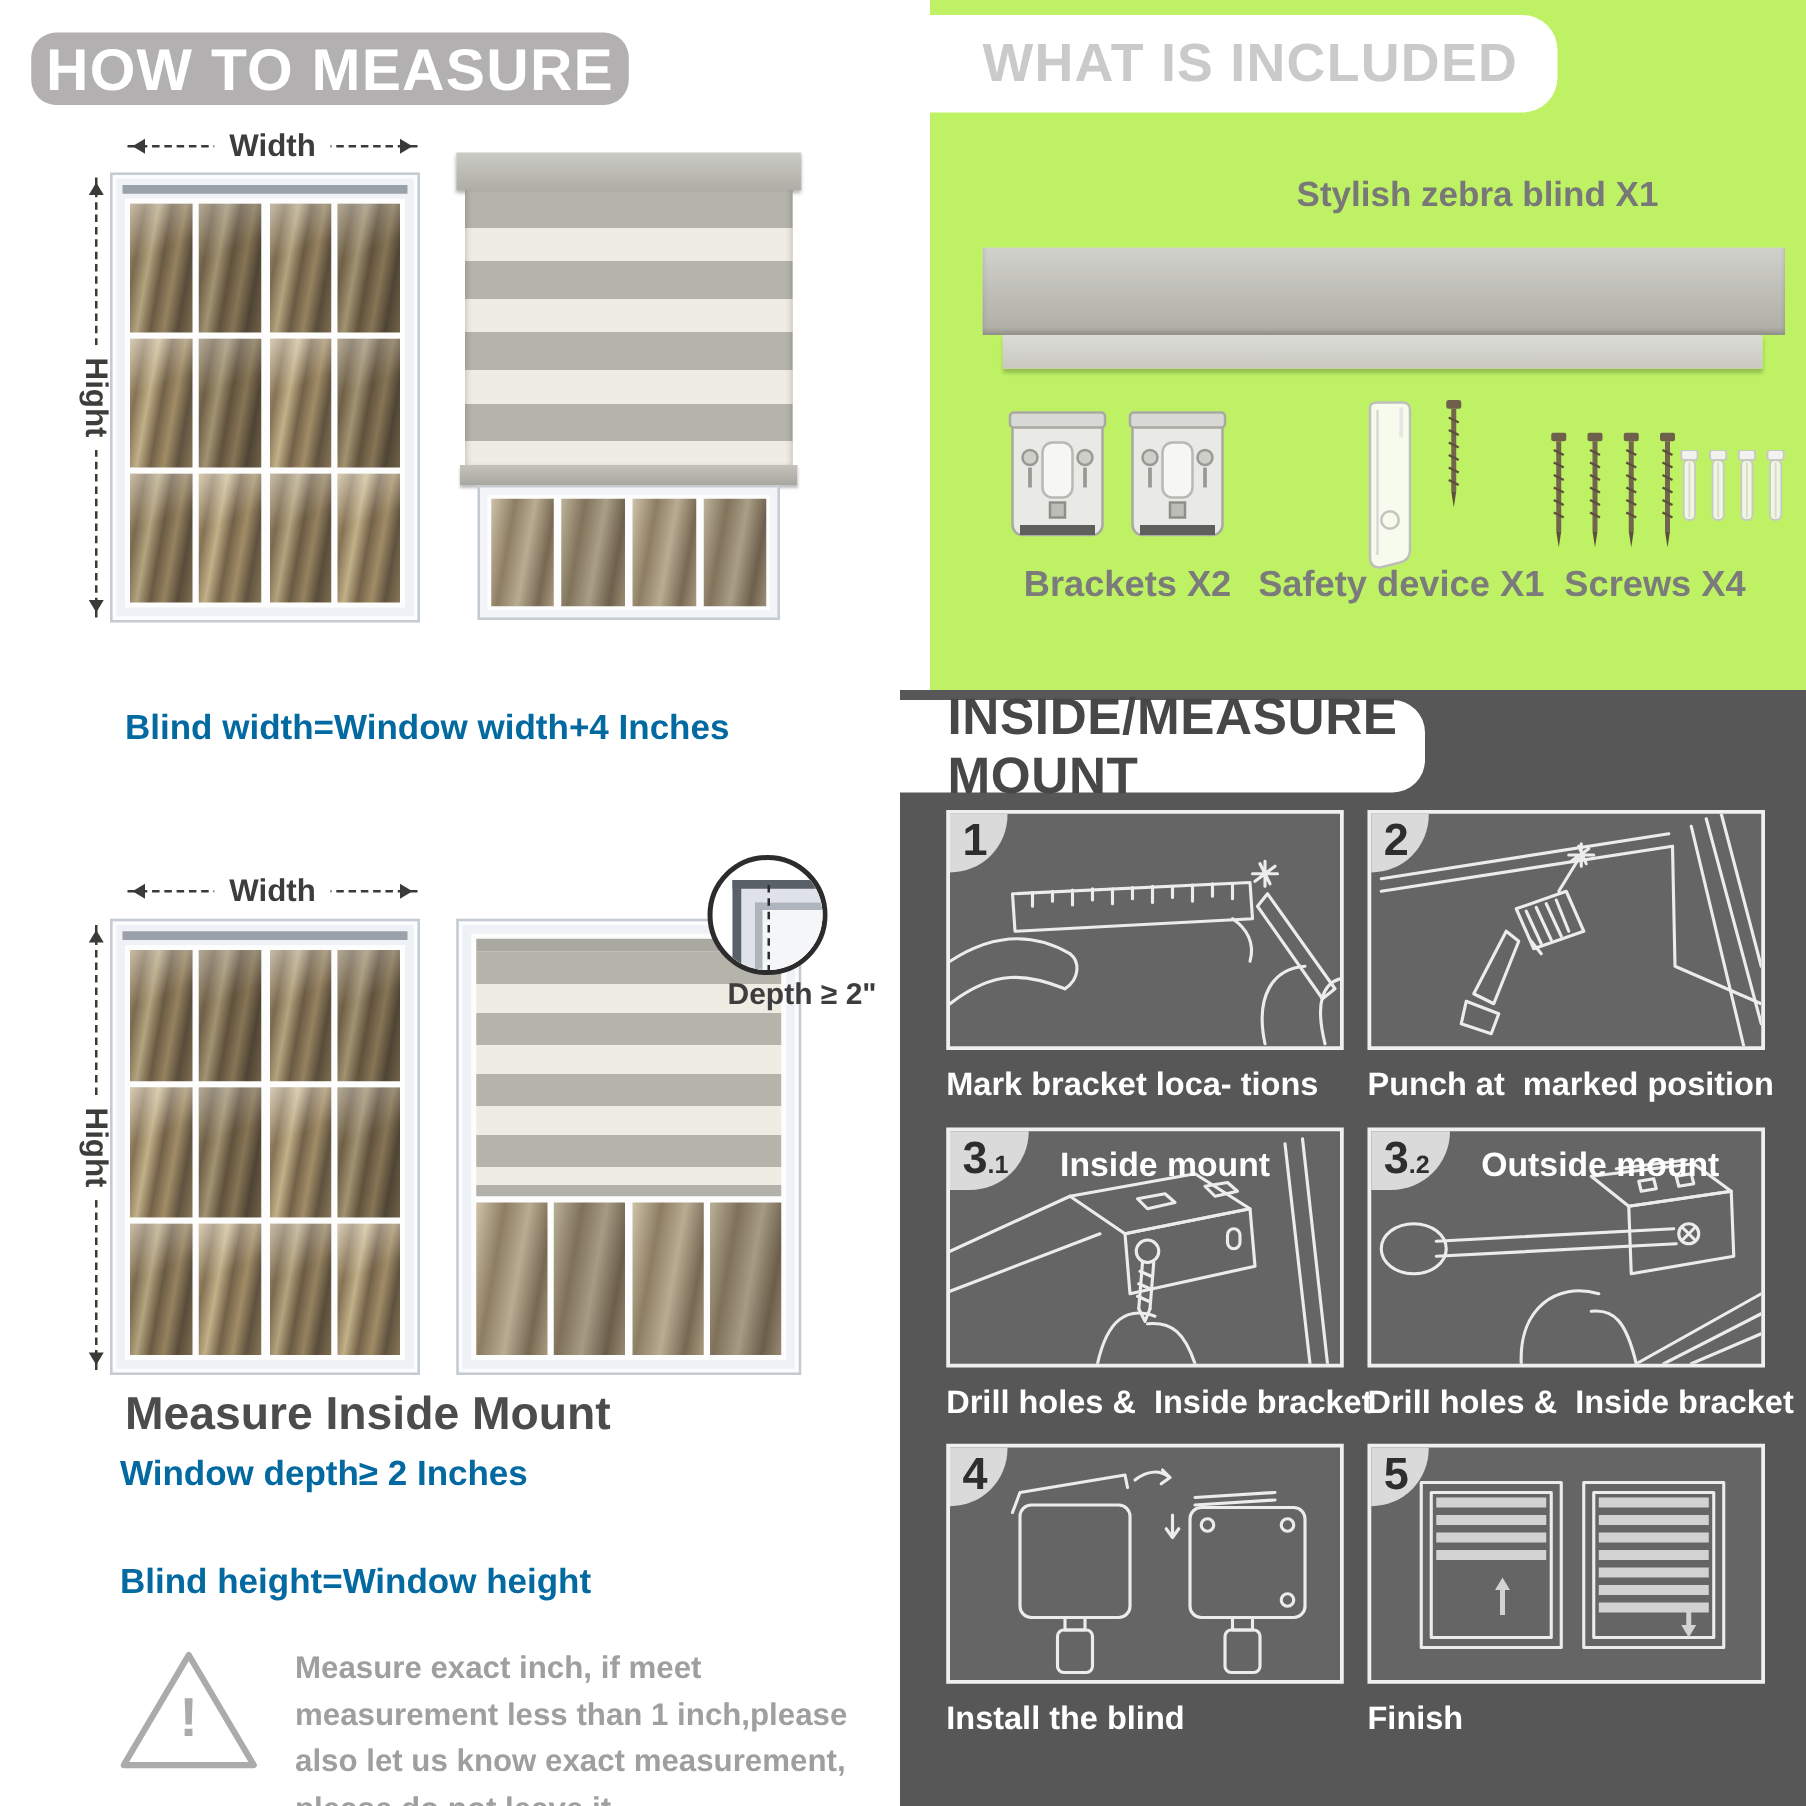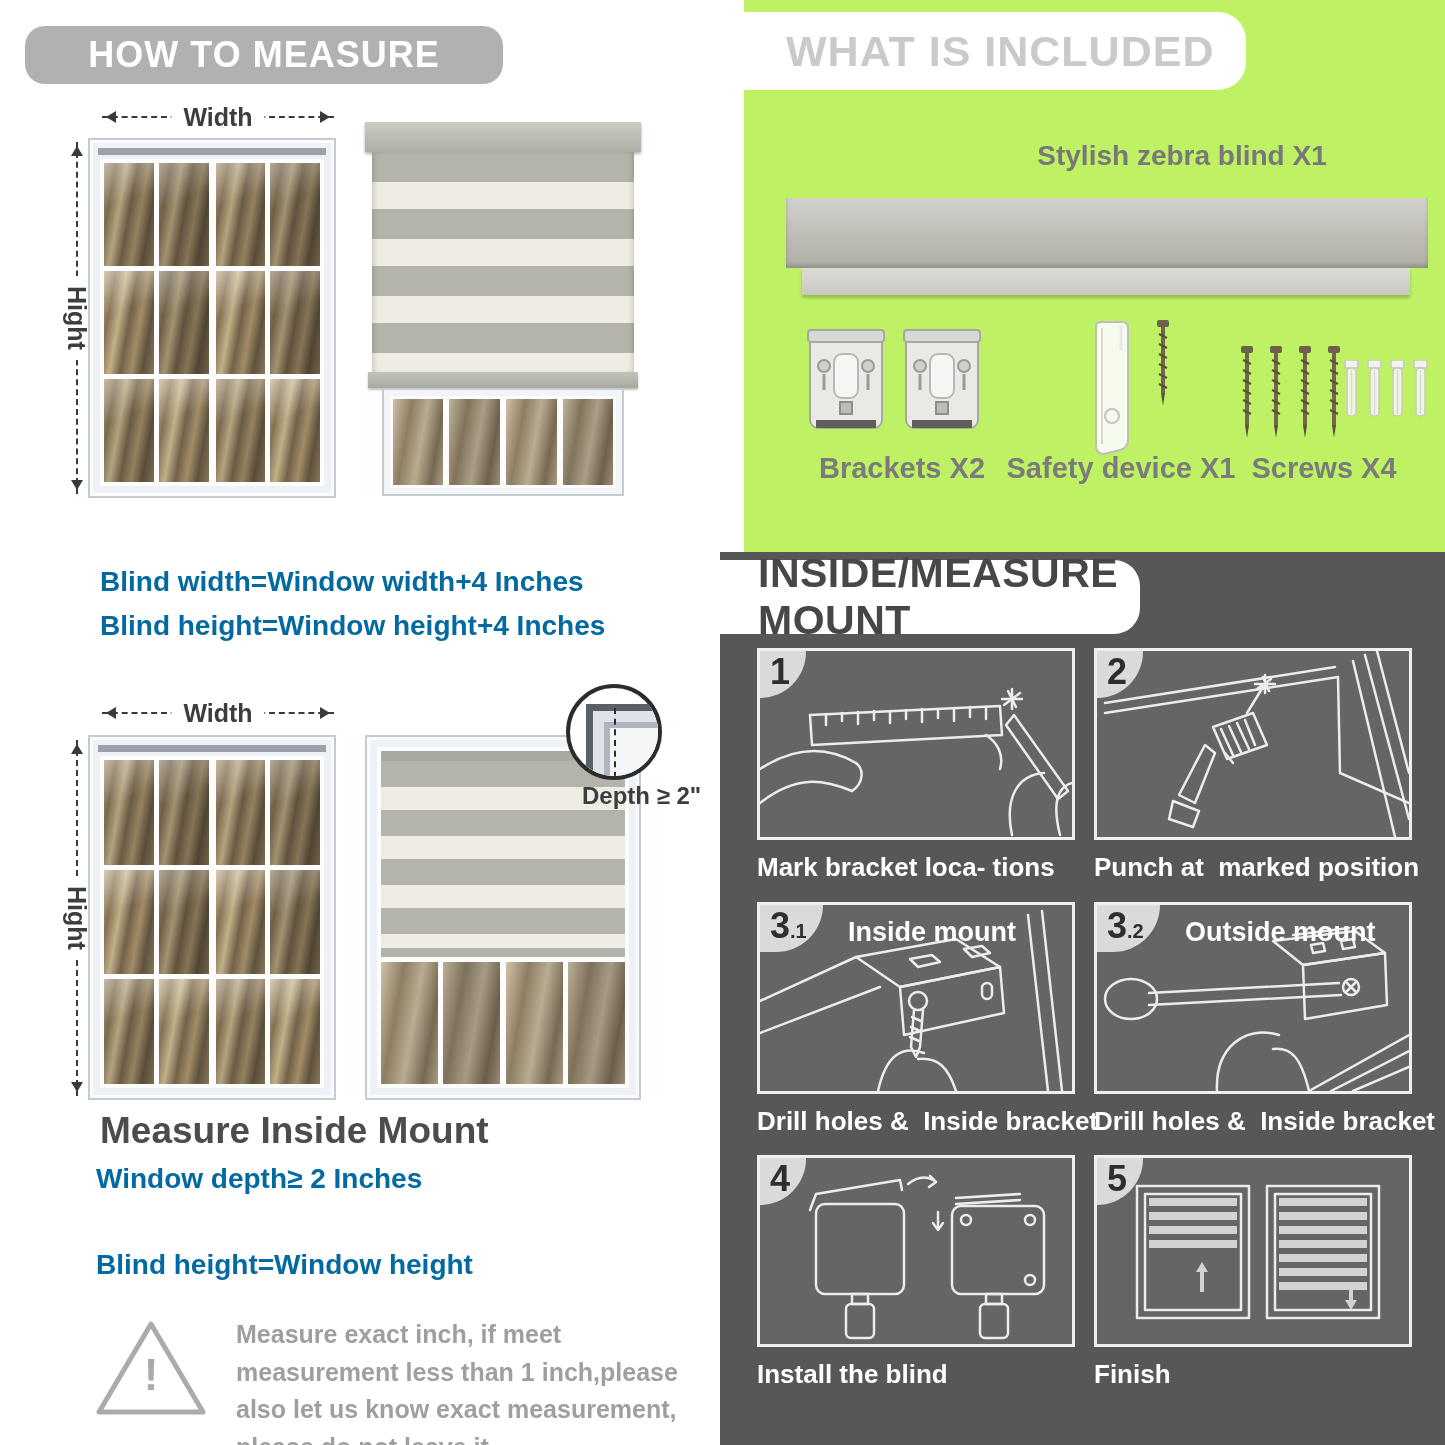--- a/index.html
+++ b/index.html
@@ -1,20 +1,20 @@
 <!DOCTYPE html>
 <html><head>
 <meta charset="utf-8">
 <style>
   html,body { margin:0; padding:0; background:#fff; font-family:"Liberation Sans", sans-serif; }
   #canvas { position:relative; width:1445px; height:1445px; background:#ffffff; overflow:hidden; }
 
   
   .hdr-left { position:absolute; left:25px; top:26px; width:478px; height:58px; background:#b2b0b0;
-    border-radius:20px; color:#ffffff; font-weight:bold; font-size:36px; letter-spacing:1px;
+    border-radius:20px; color:#ffffff; font-weight:bold; font-size:47px; letter-spacing:1px;
     display:flex; align-items:center; justify-content:center; }
 
   .sec-title { position:absolute; font-size:37px; font-weight:bold; color:#4c4c4c; }
   .sec-line  { position:absolute; font-size:28px; font-weight:bold; color:#0369a1; }
 
   
   .window { position:absolute; background:#eef1f6; border:2px solid #c5cbd3; box-sizing:border-box;
     padding:10px; box-shadow: inset 0 0 0 3px #fbfcfe; }
   .win-head { height:7px; background:#9aa1a8; margin:-2px -2px 4px -2px; }
   .sashes { display:flex; gap:7px; background:#fdfdfd; height:calc(100% - 9px); padding:4px; box-sizing:border-box; }
@@ -143,21 +143,20 @@
       <div class="under-sashes">
         <div class="under-pane"></div>
         <div class="under-pane"></div>
         <div class="under-pane"></div>
         <div class="under-pane"></div>
       </div>
     </div>
   </div>
 
   <div class="sec-line" style="left:100px; top:566px;">Blind width=Window width+4 Inches</div>
-  <div class="sec-line" style="left:100px; top:610px;">Blind height=Window height+4 Inches</div>
 
   <div class="h-arrow" style="left:102px; top:712px; width:232px;">
     <span class="lbl">Width</span>
   </div>
   <div class="v-arrow" style="left:76px; top:740px; height:356px;">
     <span class="lbl">Hight</span>
   </div>
   <div class="window" style="left:88px; top:735px; width:248px; height:365px;">
     <div class="win-head"></div>
     <div class="sashes">

